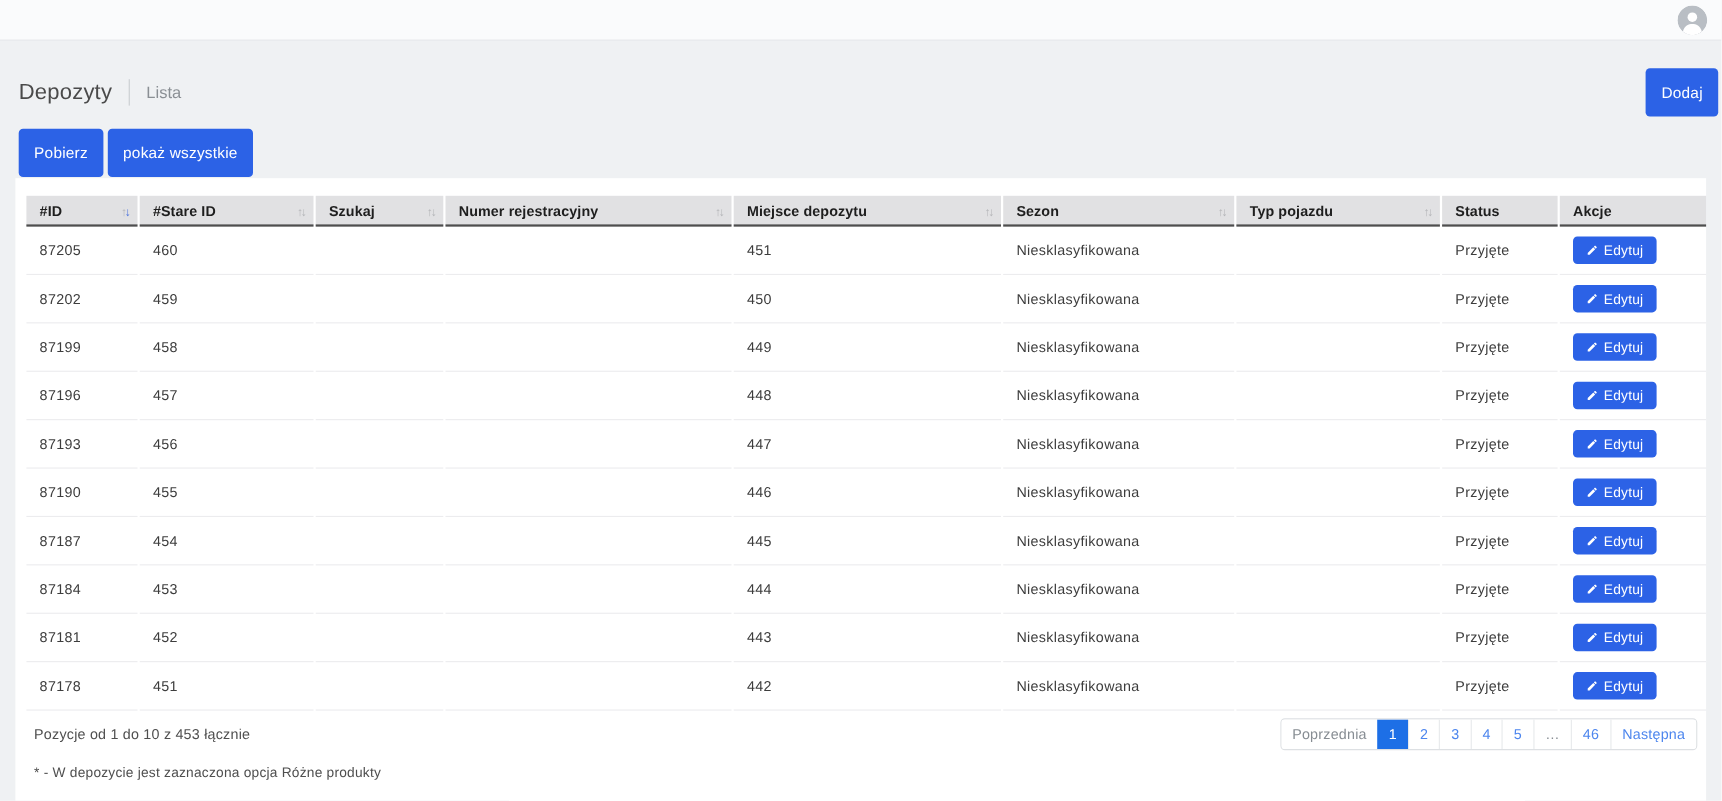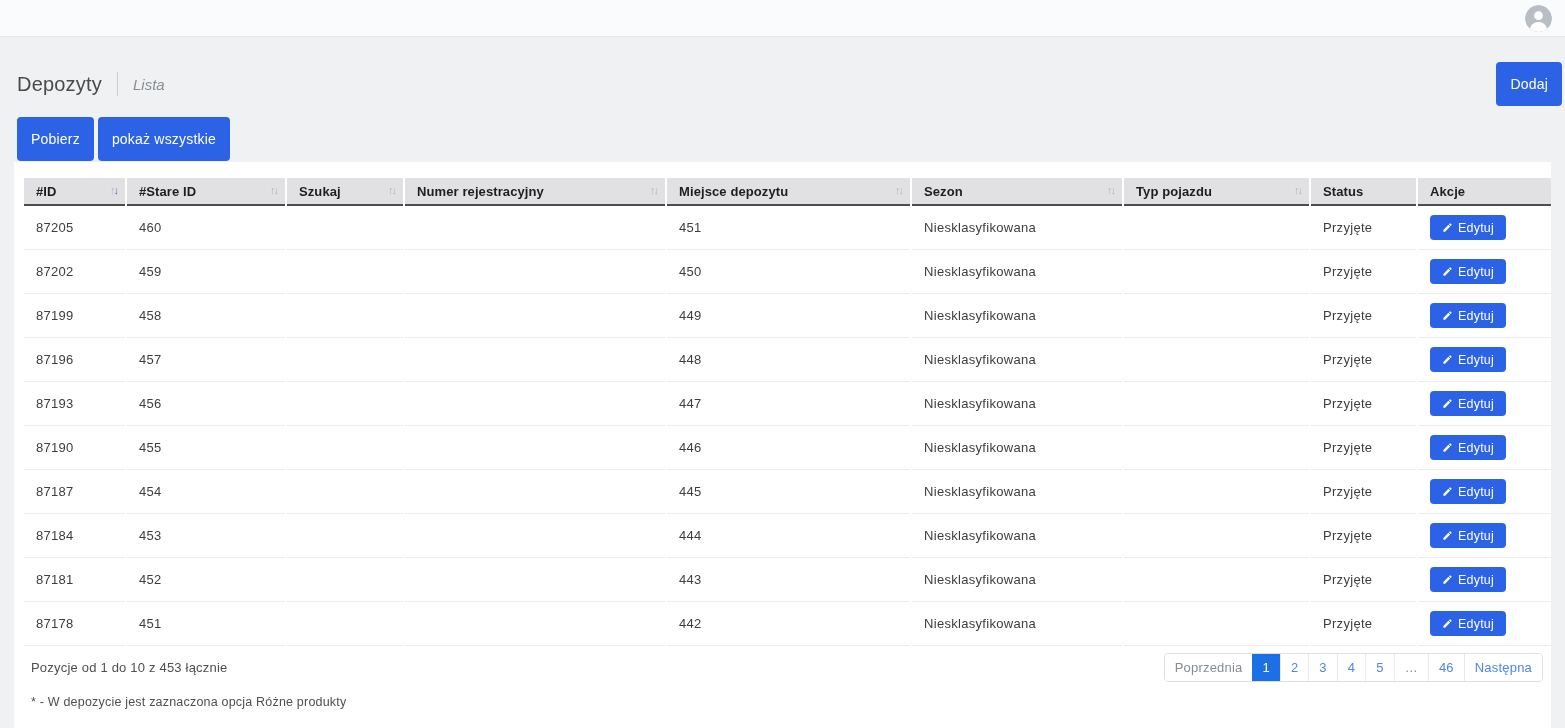--- a/index.html
+++ b/index.html
@@ -30,21 +30,21 @@
     display: flex;
     align-items: center;
     justify-content: space-between;
     padding: 0 3px 0 17px;
     margin-top: 25px;
     flex: 0 0 auto;
   }
   .title-wrap { display: flex; align-items: center; }
   .page-title { font-size: 20px; color: #4a4a4a; font-weight: 400; letter-spacing: .2px; }
   .title-divider { width: 1px; height: 24px; background: #c9ccd0; margin: 0 15px; }
-  .page-subtitle { font-size: 15px; color: #8a8f94; font-style: italic; }
+  .page-subtitle { font-size: 15px; color: #8a8f94; }
 
   .btn {
     display: inline-flex;
     align-items: center;
     justify-content: center;
     gap: 6px;
     background: var(--accent, #2c62e6);
     color: #fff;
     border: none;
     border-radius: 4px;
@@ -120,21 +120,21 @@
   }
   thead th {
     background: #e1e1e3;
     border-bottom: 2px solid #4e4e4e;
     height: 28px;
     padding: 0 8px 0 12px;
     text-align: left;
     vertical-align: middle;
     cursor: pointer;
   }
-  .th-inner { display: flex; align-items: flex-start; justify-content: space-between; }
+  .th-inner { display: flex; align-items: flex-end; justify-content: space-between; }
   .th-label { font-weight: 700; color: #1e1e1e; letter-spacing: .1px; white-space: nowrap; overflow: hidden; }
   .sort-icon { font-size: 11px; color: #b4b5b8; white-space: nowrap; letter-spacing: -2px; flex: 0 0 auto; padding-left: 4px; }
   th.sorted-desc .arr-down { color: #4d74dd; }
   tbody td {
     height: 44px;
     padding: 0 8px 0 12px;
     border-bottom: 1px solid #ececee;
     vertical-align: middle;
     color: #3d3d3d;
     letter-spacing: .3px;

